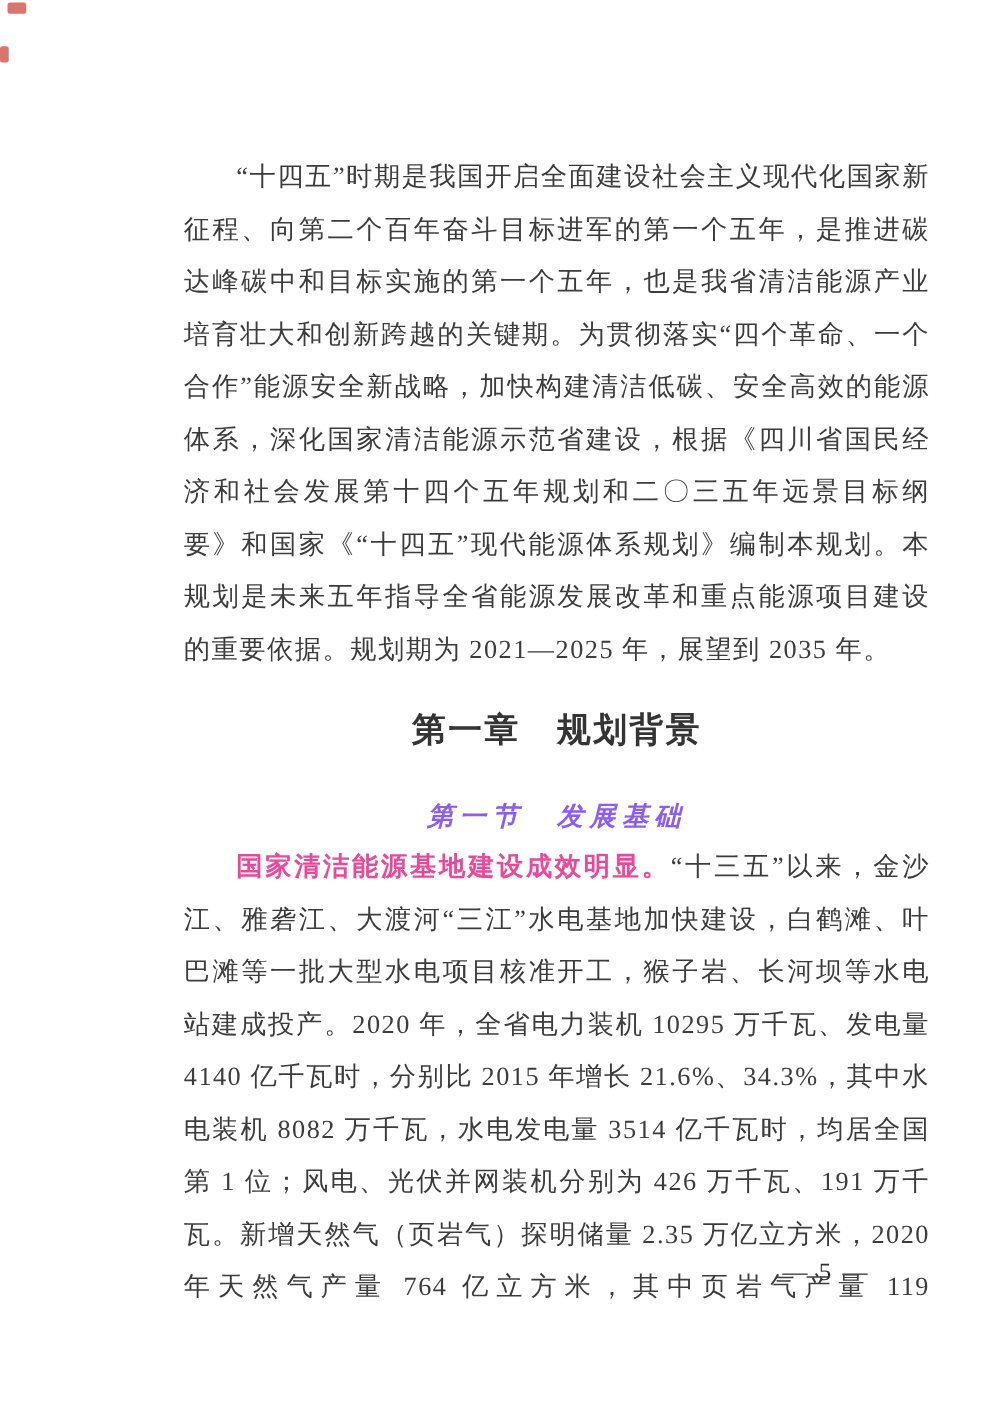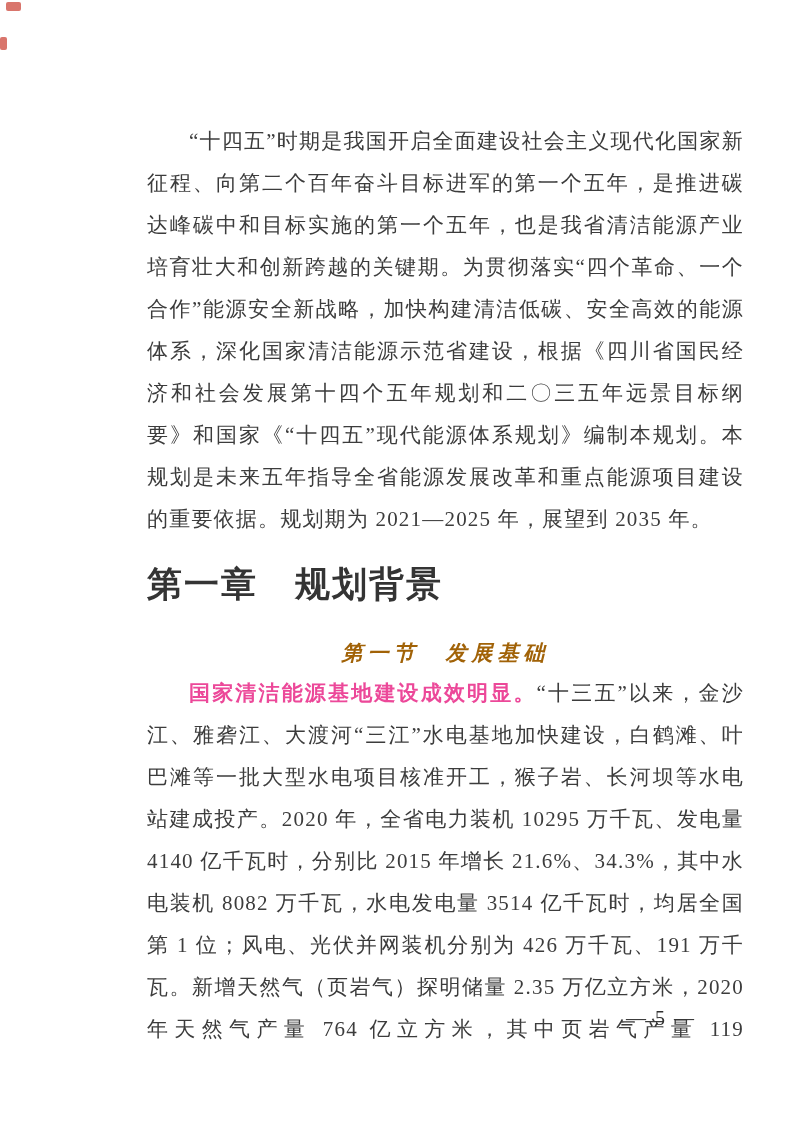--- a/index.html
+++ b/index.html
@@ -38,37 +38,37 @@
   }
 
   .lead-sentence {
     font-weight: 700;
     color: #ec4899;
   }
 
   .chapter-heading {
     margin: 22px 0 0 0;
     font-family: "Liberation Sans", sans-serif;
-    font-size: 35px;
+    font-size: 27px;
     line-height: 44px;
     font-weight: 700;
     letter-spacing: 2px;
-    text-align: left;
+    text-align: center;
     color: #343434;
   }
 
   .section-heading {
     margin: 28px 0 0 0;
     font-size: 21px;
     line-height: 38px;
     font-weight: 600;
     font-style: italic;
     letter-spacing: 5px;
     text-align: center;
-    color: #a16207;
+    color: #8b5cf6;
   }
 
   .page-number {
     position: absolute;
     top: 1006px;
     right: 104px;
     font-size: 20px;
     line-height: 24px;
     letter-spacing: 2px;
     color: #2f2f2f;

